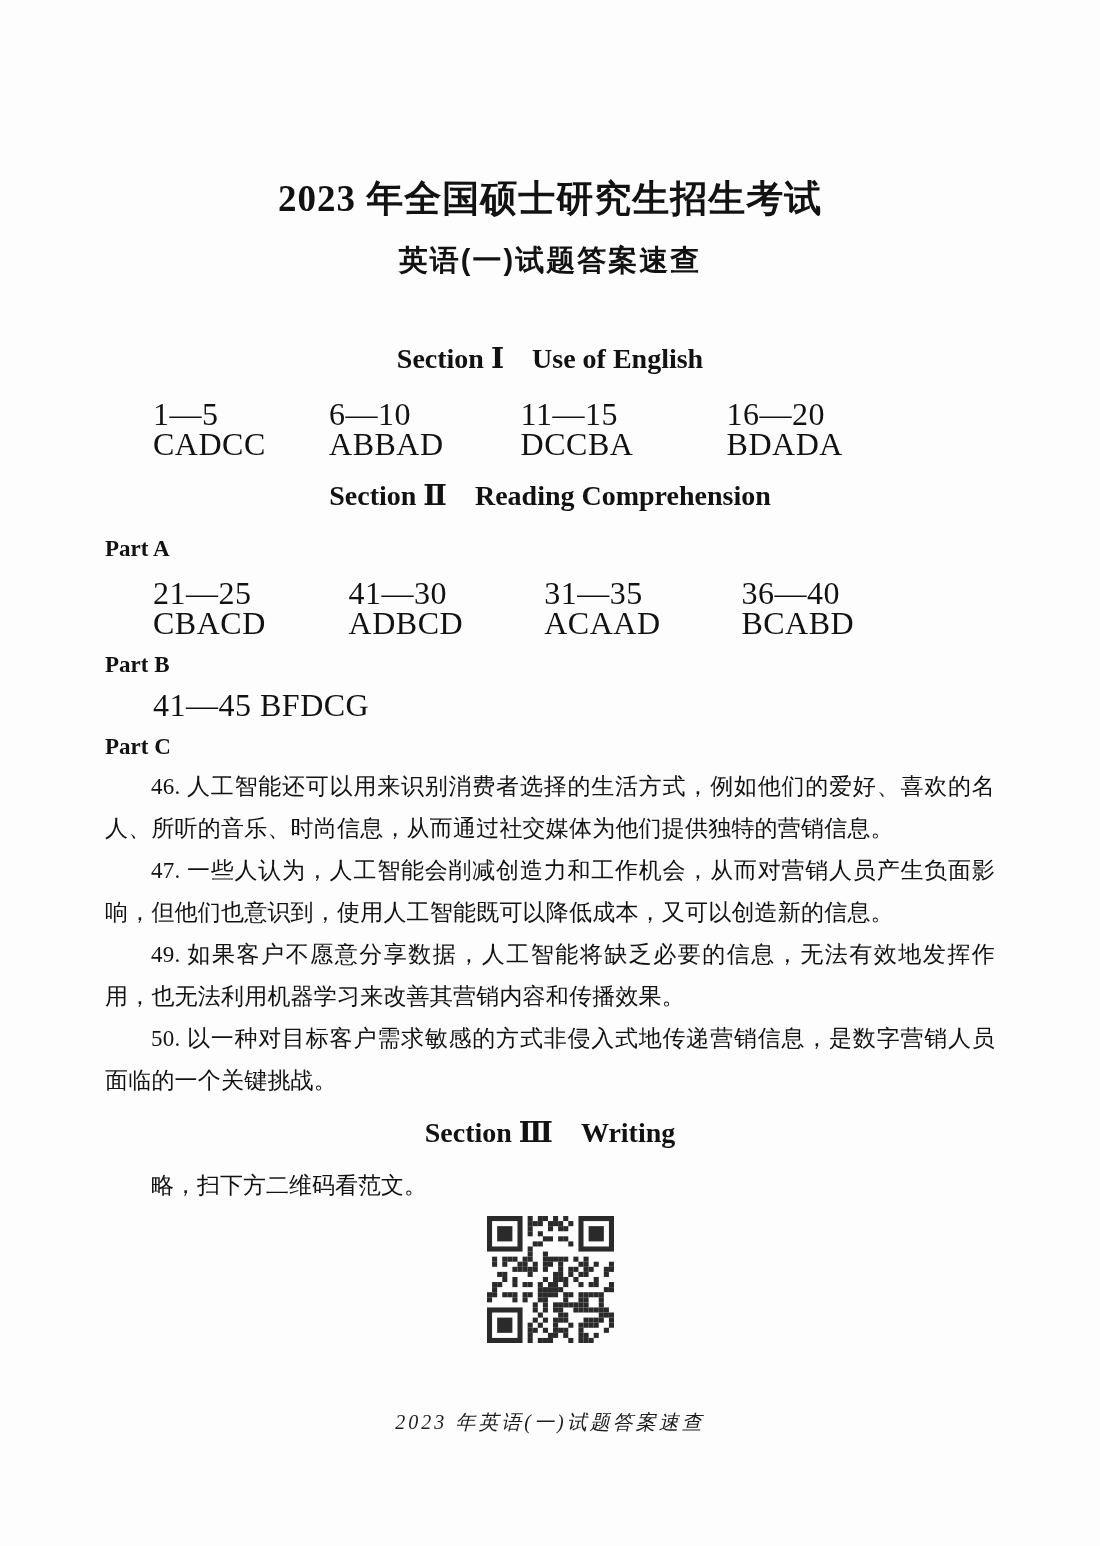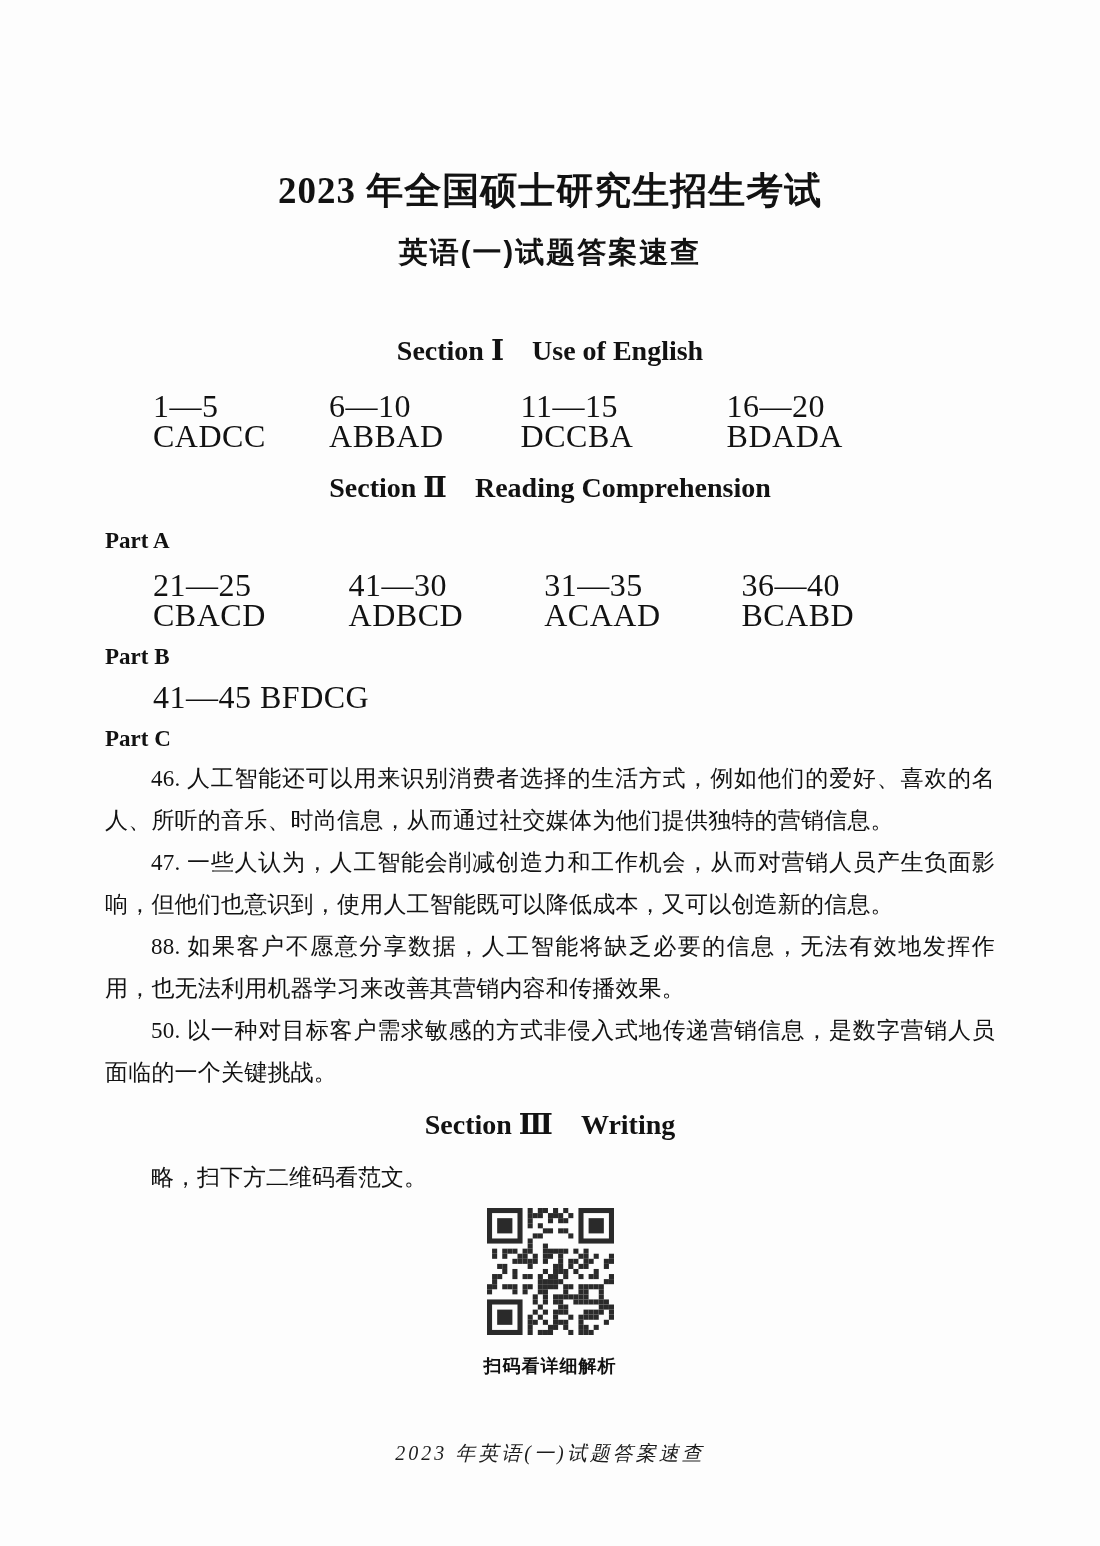--- a/index.html
+++ b/index.html
@@ -7,21 +7,21 @@
     position: relative;
     width: 1100px;
     height: 1546px;
     margin: 0 auto;
     background: #fdfdfd;
     color: #121212;
     font-family: "Liberation Serif", "DejaVu Serif", serif;
     overflow: hidden;
     box-sizing: border-box;
   }
-  .content { padding: 4px 105px; }
+  .content { padding: 12px 105px; }
 
   .doc-title {
     padding-top: 165px;
     text-align: center;
     font-size: 37px;
     line-height: 44px;
     font-weight: bold;
     letter-spacing: 1px;
   }
   .doc-subtitle {
@@ -147,21 +147,21 @@
 
     <div class="part-label part-b">Part B</div>
     <div class="answer-row row3 single">
       <span>41—45 BFDCG</span>
     </div>
 
     <div class="part-label part-c">Part C</div>
     <div class="translations">
       <p>46. 人工智能还可以用来识别消费者选择的生活方式，例如他们的爱好、喜欢的名人、所听的音乐、时尚信息，从而通过社交媒体为他们提供独特的营销信息。</p>
       <p>47. 一些人认为，人工智能会削减创造力和工作机会，从而对营销人员产生负面影响，但他们也意识到，使用人工智能既可以降低成本，又可以创造新的信息。</p>
-      <p>88. 如果客户不愿意分享数据，人工智能将缺乏必要的信息，无法有效地发挥作用，也无法利用机器学习来改善其营销内容和传播效果。</p>
+      <p>49. 如果客户不愿意分享数据，人工智能将缺乏必要的信息，无法有效地发挥作用，也无法利用机器学习来改善其营销内容和传播效果。</p>
       <p>50. 以一种对目标客户需求敏感的方式非侵入式地传递营销信息，是数字营销人员面临的一个关键挑战。</p>
     </div>
 
     <div class="section-heading sec3-heading">
       <span class="sec-label">Section Ⅲ</span><span>Writing</span>
     </div>
     <div class="writing-note">略，扫下方二维码看范文。</div>
 
     <div class="qr-wrap">
       <svg id="qr-svg" class="qr-box" viewBox="0 0 125 125">
@@ -370,18 +370,17 @@
           <rect x="5" y="5" width="25" height="25" fill="#fdfdfd"></rect>
           <rect x="10" y="10" width="15" height="15" fill="#2a2a2a"></rect>
           <rect x="90" y="0" width="35" height="35" fill="#2a2a2a"></rect>
           <rect x="95" y="5" width="25" height="25" fill="#fdfdfd"></rect>
           <rect x="100" y="10" width="15" height="15" fill="#2a2a2a"></rect>
           <rect x="0" y="90" width="35" height="35" fill="#2a2a2a"></rect>
           <rect x="5" y="95" width="25" height="25" fill="#fdfdfd"></rect>
           <rect x="10" y="100" width="15" height="15" fill="#2a2a2a"></rect>
         </svg>
     </div>
-    <div class="qr-caption">扫码看详细解析</div>
 
     <div class="page-footer">2023 年英语(一)试题答案速查</div>
 
   </div>
 </div>
 
 </body></html>

